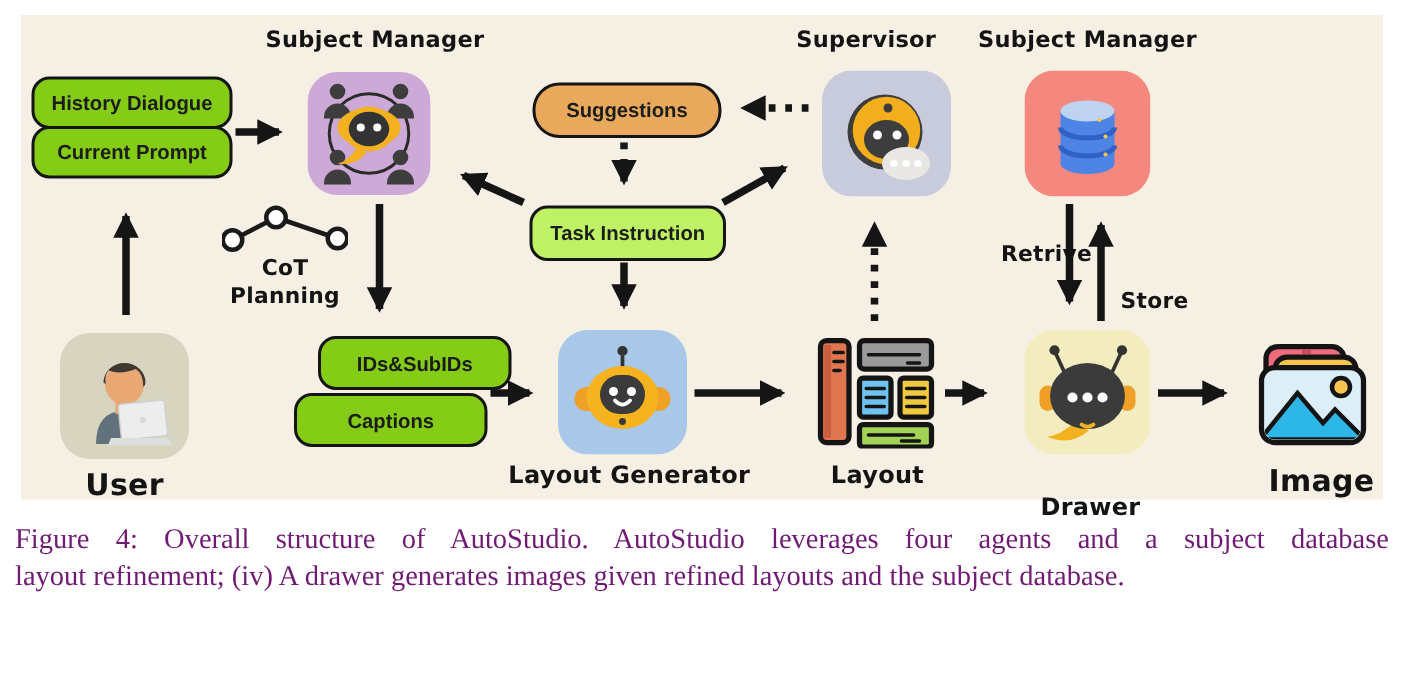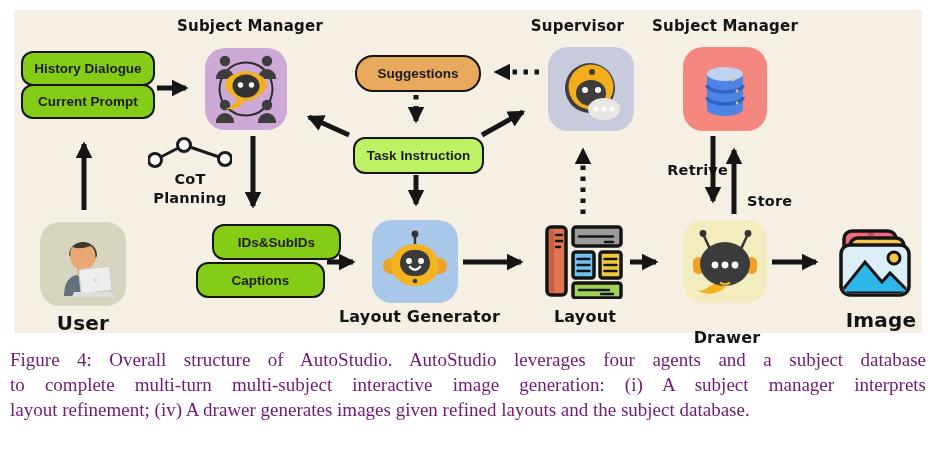--- a/index.html
+++ b/index.html
@@ -233,16 +233,15 @@
       </clipPath>
     <g clip-path="url(#imgclip)">
       <path d="M2,65 L27,34 L44,54 L52,45 L72,65 z" fill="#2CB7E8" stroke="#141414" stroke-width="3"></path>
     </g>
     <circle cx="56" cy="30" r="6" fill="#F5C54D" stroke="#141414" stroke-width="3"></circle>
     <line x1="30" y1="6.5" x2="36" y2="6.5" stroke="#C94B60" stroke-width="3"></line>
   </svg>
 
   <div class="caption">
     <div class="jline">Figure 4: Overall structure of AutoStudio. AutoStudio leverages four agents and a subject database</div>
-    <div class="jline">to complete multi-turn multi-subject interactive image generation: (i) A subject manager interprets</div>
     <div class="lastline">layout refinement; (iv) A drawer generates images given refined layouts and the subject database.</div>
   </div>
 </div>
 
 </body></html>

